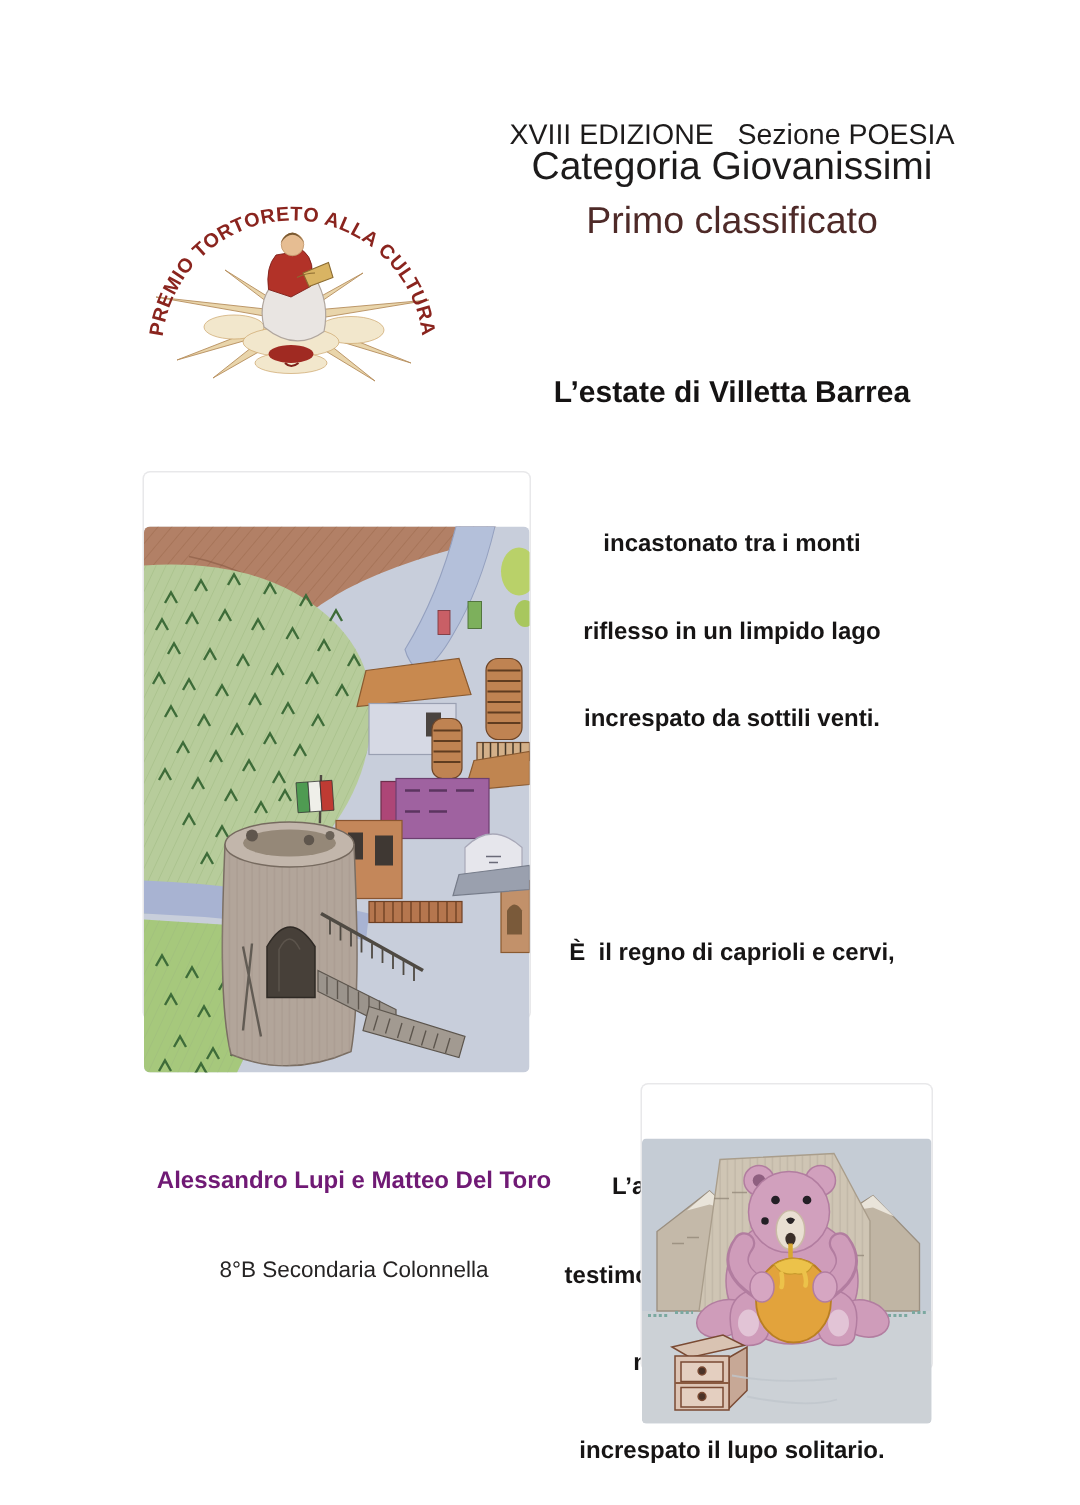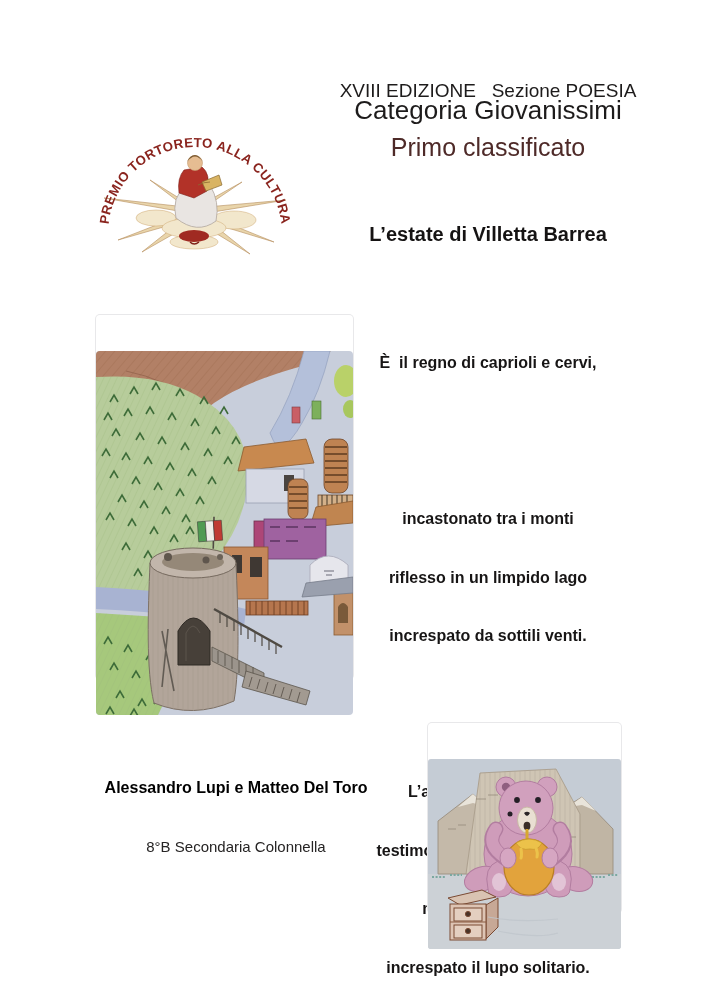--- a/index.html
+++ b/index.html
@@ -4,27 +4,27 @@
 <style>
   html,body{margin:0;padding:0;background:#ffffff;}
   .page{position:relative;width:720px;height:1003px;background:#ffffff;overflow:hidden;
         font-family:"Liberation Sans",sans-serif;}
   .abs{position:absolute;white-space:pre;}
   .center-col{left:288px;width:400px;text-align:center;}
   .hdr{font-weight:400;color:#1d1b1b;}
   #hdr1{top:79px;font-size:19px;line-height:23px;}
   #hdr2{top:99px;font-size:26px;line-height:23px;}
   #hdr3{top:131px;font-size:25px;line-height:32px;color:#4e2a28;}
-  #poem-title{top:222px;font-size:20px;line-height:24px;font-weight:700;color:#151313;}
+  #poem-title{top:250px;font-size:20px;line-height:24px;font-weight:700;color:#151313;}
   .poem{top:275px;font-size:16px;font-weight:700;line-height:19.5px;color:#171515;}
   .stanza{margin:0 0 19.5px 0;}
   .pline{white-space:pre;}
   .credits{left:36px;top:739px;width:400px;text-align:center;line-height:19.5px;color:#262424;}
   .credit-label,.credit-class{font-size:15px;font-weight:400;white-space:pre;}
-  .credit-authors{font-size:16px;font-weight:700;color:#000000;white-space:pre;}
+  .credit-authors{font-size:16px;font-weight:700;color:#701a75;white-space:pre;}
   .credit-gap{height:19.5px;}
   .logo-wrap{left:98px;top:86px;width:194px;height:138px;}
   .drawing{border-radius:4px;box-shadow:0 0 0 1px #e8e8ea;}
   #village-wrap{left:96px;top:315px;width:257px;height:364px;}
   #bear-wrap{left:428px;top:723px;width:193px;height:190px;}
   svg{display:block;}
 </style>
 </head>
 <body>
 
@@ -70,26 +70,26 @@
   </div>
 
   <div id="hdr1" class="abs center-col hdr">XVIII EDIZIONE   Sezione POESIA</div>
   <div id="hdr2" class="abs center-col hdr">Categoria Giovanissimi</div>
   <div id="hdr3" class="abs center-col hdr">Primo classificato</div>
 
   <div id="poem-title" class="abs center-col">L’estate di Villetta Barrea</div>
 
   <div class="abs center-col poem">
     <div class="stanza">
-      <div class="pline">È  il regno di caprioli e cervi,</div>
-    </div>
-    <div class="stanza">
       <div class="pline">incastonato tra i monti</div>
       <div class="pline">riflesso in un limpido lago</div>
       <div class="pline">increspato da sottili venti.</div>
+    </div>
+    <div class="stanza">
+      <div class="pline">È  il regno di caprioli e cervi,</div>
     </div>
     <div class="stanza">
       <div class="pline">L’alta torre difensiva,</div>
       <div class="pline">testimone di millenari assalti,</div>
       <div class="pline">nella notte aspra,</div>
       <div class="pline">increspato il lupo solitario.</div>
     </div>
     
     
     

